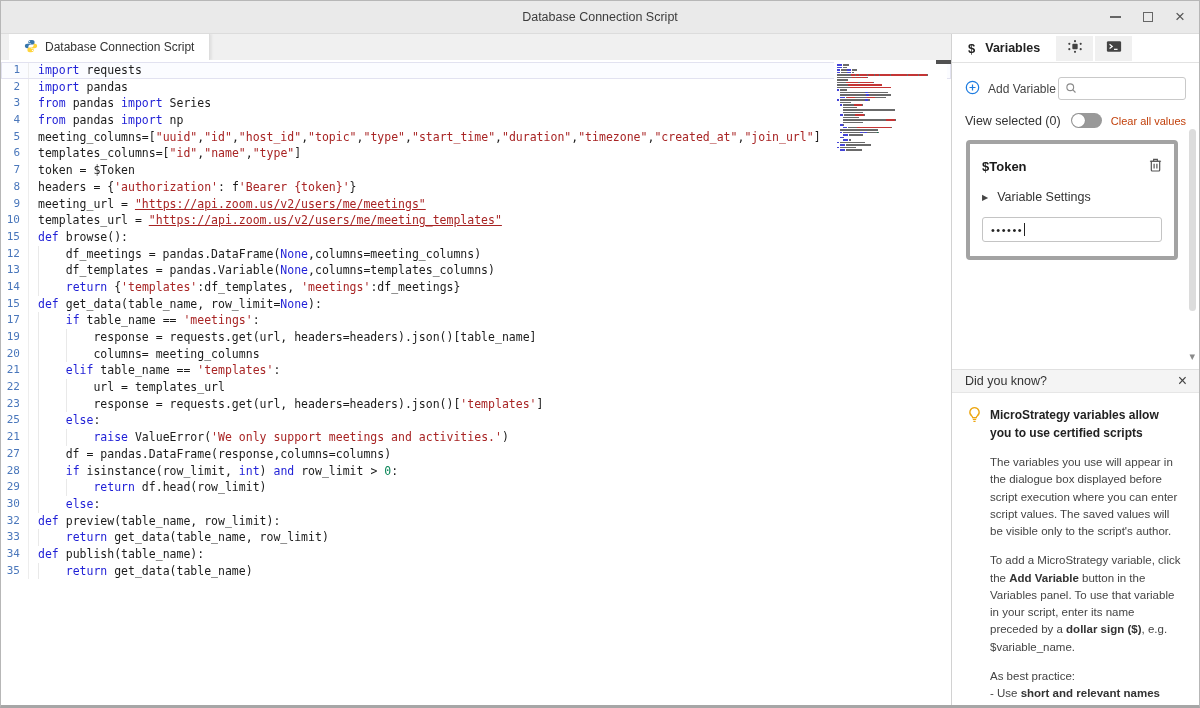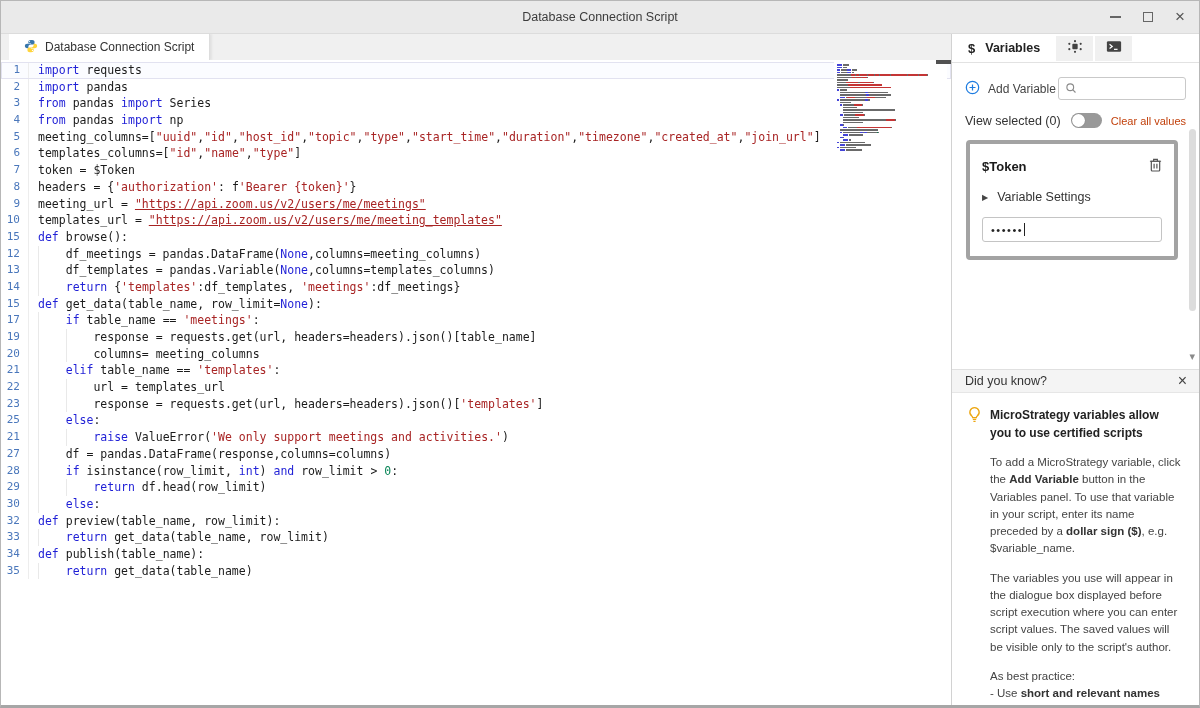--- a/index.html
+++ b/index.html
@@ -525,22 +525,22 @@
           <span class="dyk-close">×</span>
         </div>
         <div class="dyk-content">
           <div class="tip-head">
             <span><svg width="13" height="17" viewBox="0 0 14 18">
                   <path d="M7 1.5a5 5 0 0 1 3 9c-.6.5-1 1-1 1.8H5c0-.8-.4-1.3-1-1.8a5 5 0 0 1 3-9z" fill="none" stroke="#eda712" stroke-width="1.4"></path>
                   <path d="M5.2 14.3h3.6M5.8 16.3h2.4" stroke="#eda712" stroke-width="1.3"></path>
                 </svg></span>
             <span class="tip-title">MicroStrategy variables allow you to use certified scripts</span>
           </div>
+          <div class="tip-p"><span>The variables you use will appear in the dialogue box displayed before script execution where you can enter script values. The saved values will be visible only to the script's author.</span></div>
           <div class="tip-p"><span>To add a MicroStrategy variable, click the </span><b>Add Variable</b><span> button in the Variables panel. To use that variable in your script, enter its name preceded by a </span><b>dollar sign ($)</b><span>, e.g. $variable_name.</span></div>
-          <div class="tip-p"><span>The variables you use will appear in the dialogue box displayed before script execution where you can enter script values. The saved values will be visible only to the script's author.</span></div>
           <div class="bp">
             <div>As best practice:</div>
             <div><span>- Use </span><b>short and relevant names</b></div>
             <div><span>- Use underscore (_) to separate words</span></div>
           </div>
         </div>
       </div>
 
     </div>
   </div>

